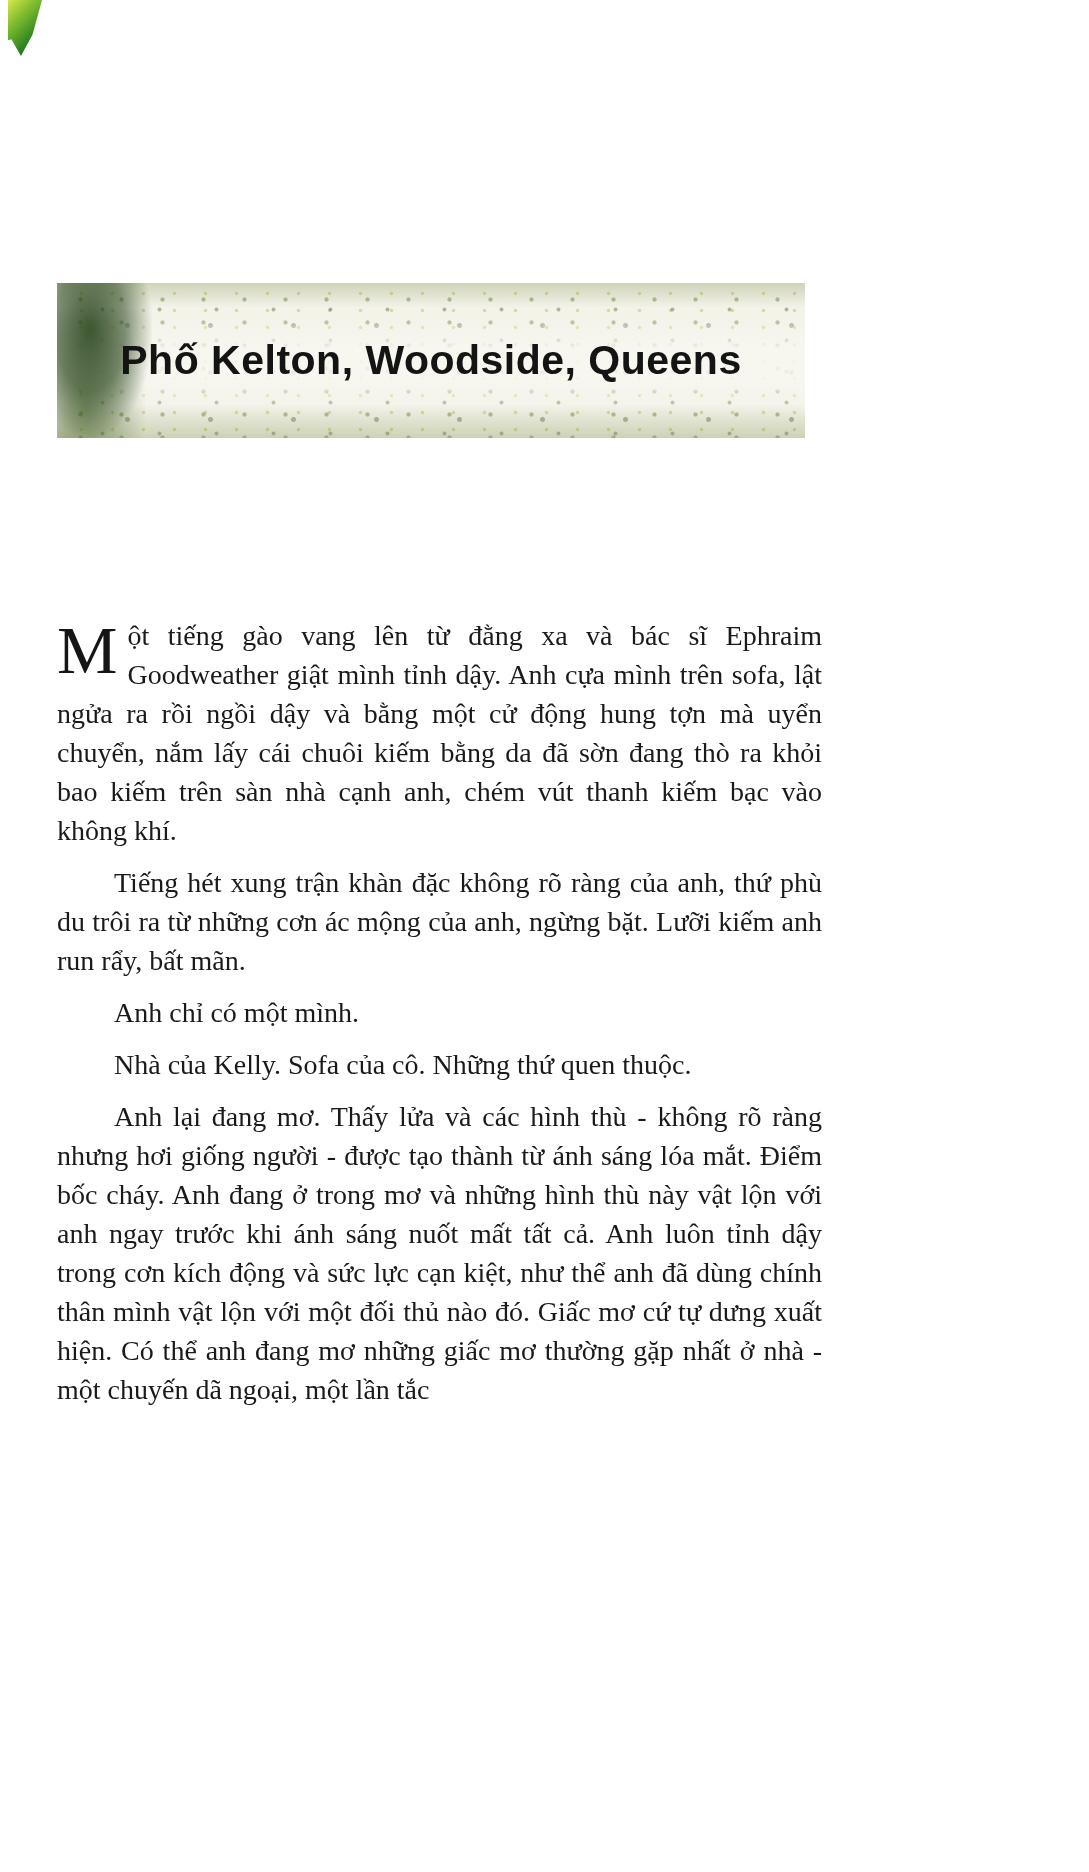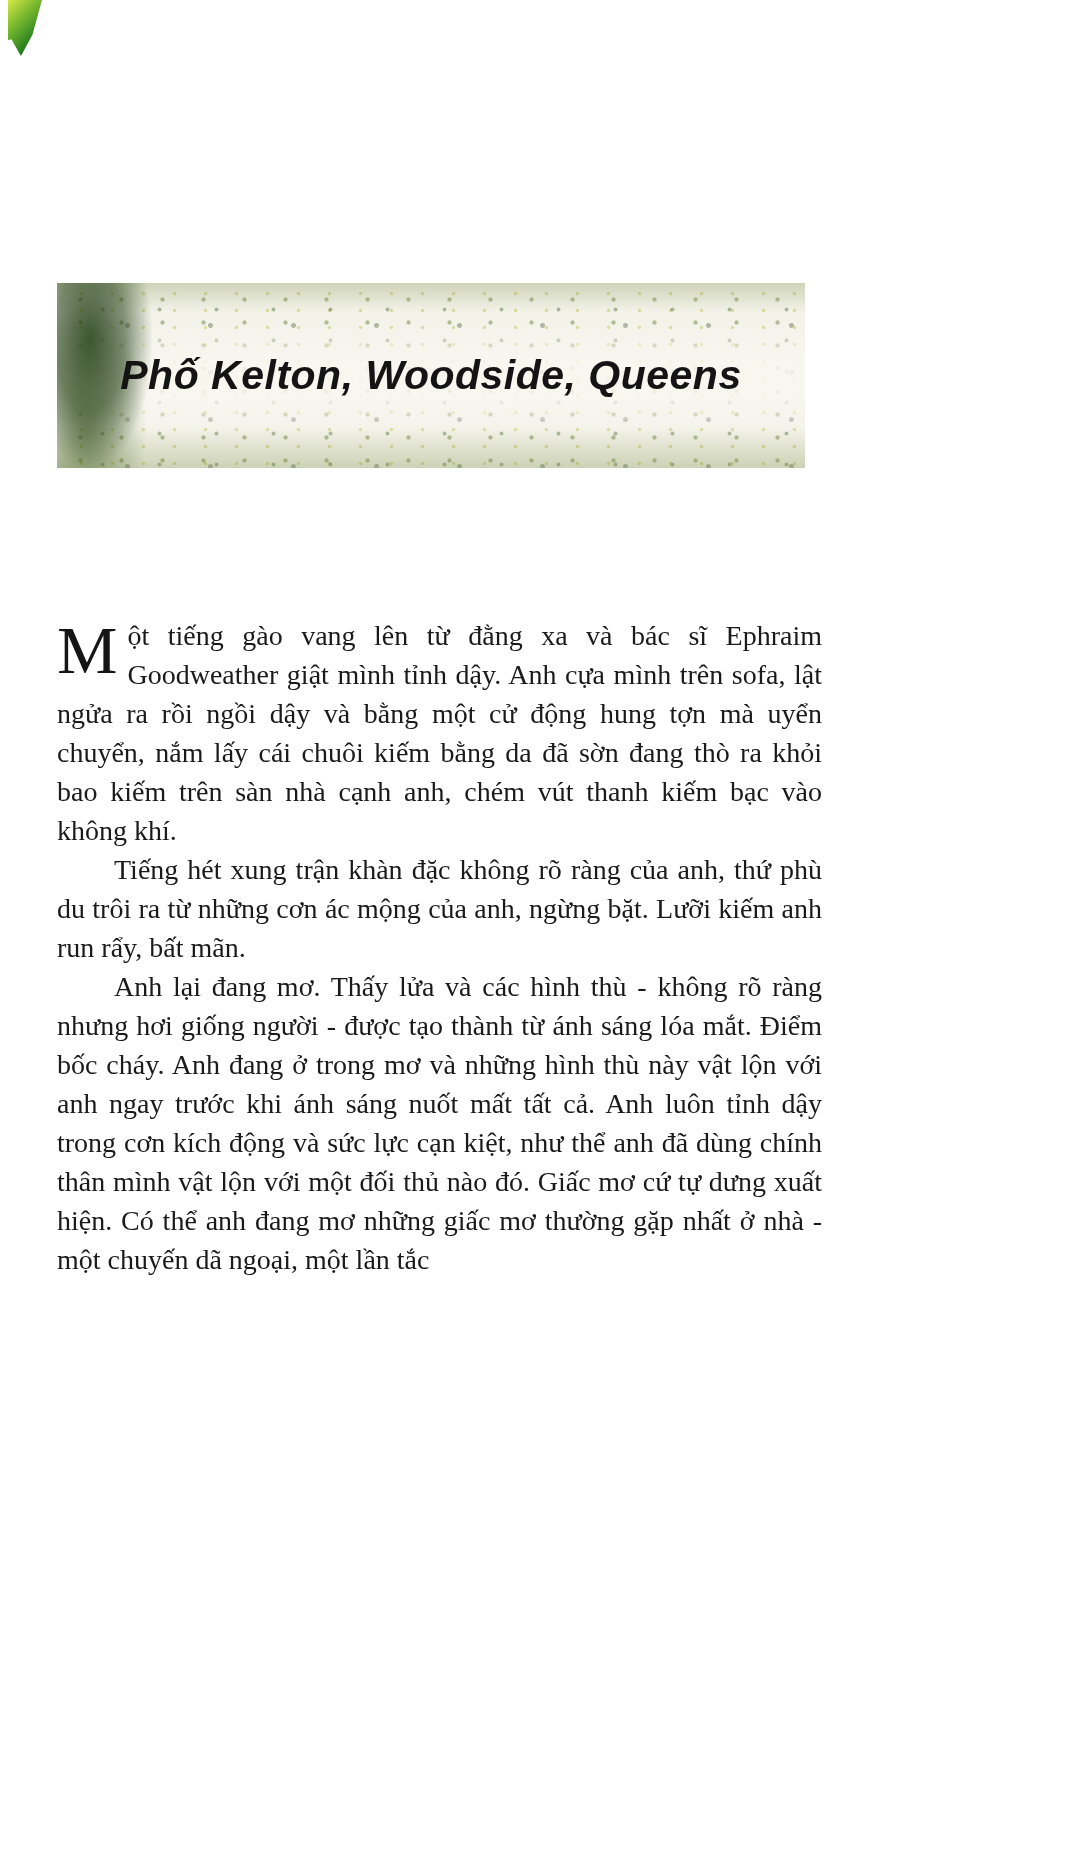--- a/index.html
+++ b/index.html
@@ -27,35 +27,34 @@
     background: linear-gradient(135deg, #d8e84a 0%, #7ab92e 35%, #1f7a1f 75%, #145214 100%);
     clip-path: polygon(0 0, 100% 0, 72% 62%, 38% 100%, 10% 70%, 0 72%);
   }
 
   
   .heading-band {
     position: absolute;
     left: 57px;
     top: 283px;
     width: 748px;
-    height: 185px;
+    height: 155px;
     display: flex;
     align-items: center;
     justify-content: center;
     background-color: #f4f3ea;
     background-image:
       linear-gradient(180deg, rgba(248,247,240,0) 22%, rgba(248,247,240,0.85) 42%, rgba(248,247,240,0.85) 62%, rgba(248,247,240,0) 82%),
       linear-gradient(180deg, rgba(120,140,70,0.30) 0%, rgba(120,140,70,0) 16%, rgba(120,140,70,0) 78%, rgba(120,140,70,0.32) 100%),
       radial-gradient(circle, rgba(95,120,45,0.45) 1.6px, rgba(95,120,45,0) 2.6px),
       radial-gradient(circle, rgba(60,90,35,0.40) 1.4px, rgba(60,90,35,0) 2.4px),
       radial-gradient(circle, rgba(190,190,80,0.50) 1.2px, rgba(190,190,80,0) 2.2px),
       radial-gradient(circle, rgba(40,60,25,0.35) 2px, rgba(40,60,25,0) 3px);
     background-size: 100% 100%, 100% 100%, 41px 23px, 57px 31px, 31px 17px, 83px 47px;
     background-position: 0 0, 0 0, 3px 5px, 17px 11px, 9px 2px, 29px 19px;
-    font-style: italic;
   }
   .band-left-blob {
     position: absolute;
     left: 0;
     top: 0;
     width: 95px;
     height: 100%;
     background:
       radial-gradient(ellipse at 35% 30%, rgba(35,63,23,0.85) 0%, rgba(35,63,23,0.55) 40%, rgba(35,63,23,0) 72%),
       radial-gradient(ellipse at 30% 80%, rgba(60,90,30,0.55) 0%, rgba(60,90,30,0) 65%);
@@ -79,20 +78,21 @@
     width: 765px;
     font-size: 28px;
     line-height: 39px;
     text-align: justify;
   }
   .body-text p {
     margin: 0;
   }
   .body-text p.indent {
     text-indent: 57px;
+    margin-top: 13px;
   }
   .dropcap {
     float: left;
     font-size: 68px;
     line-height: 68px;
     padding-right: 10px;
     font-weight: 400;
     color: #151515;
   }
 </style>
@@ -104,16 +104,18 @@
   <div class="corner-ribbon"></div>
 
   <div class="heading-band">
     <div class="band-left-blob"></div>
     <h1 class="chapter-title">Phố Kelton, Woodside, Queens</h1>
   </div>
 
   <div class="body-text">
     <p class="para first"><span class="dropcap">M</span><span>ột tiếng gào vang lên từ đằng xa và bác sĩ Ephraim Goodweather giật mình tỉnh dậy. Anh cựa mình trên sofa, lật ngửa ra rồi ngồi dậy và bằng một cử động hung tợn mà uyển chuyển, nắm lấy cái chuôi kiếm bằng da đã sờn đang thò ra khỏi bao kiếm trên sàn nhà cạnh anh, chém vút thanh kiếm bạc vào không khí.</span></p>
     <p class="para indent">Tiếng hét xung trận khàn đặc không rõ ràng của anh, thứ phù du trôi ra từ những cơn ác mộng của anh, ngừng bặt. Lưỡi kiếm anh run rẩy, bất mãn.</p>
+    <p class="para indent">Anh chỉ có một mình.</p>
+    <p class="para indent">Nhà của Kelly. Sofa của cô. Những thứ quen thuộc.</p>
     <p class="para indent">Anh lại đang mơ. Thấy lửa và các hình thù - không rõ ràng nhưng hơi giống người - được tạo thành từ ánh sáng lóa mắt. Điểm bốc cháy. Anh đang ở trong mơ và những hình thù này vật lộn với anh ngay trước khi ánh sáng nuốt mất tất cả. Anh luôn tỉnh dậy trong cơn kích động và sức lực cạn kiệt, như thể anh đã dùng chính thân mình vật lộn với một đối thủ nào đó. Giấc mơ cứ tự dưng xuất hiện. Có thể anh đang mơ những giấc mơ thường gặp nhất ở nhà - một chuyến dã ngoại, một lần tắc</p>
   </div>
 
 </div>
 
 </body></html>

